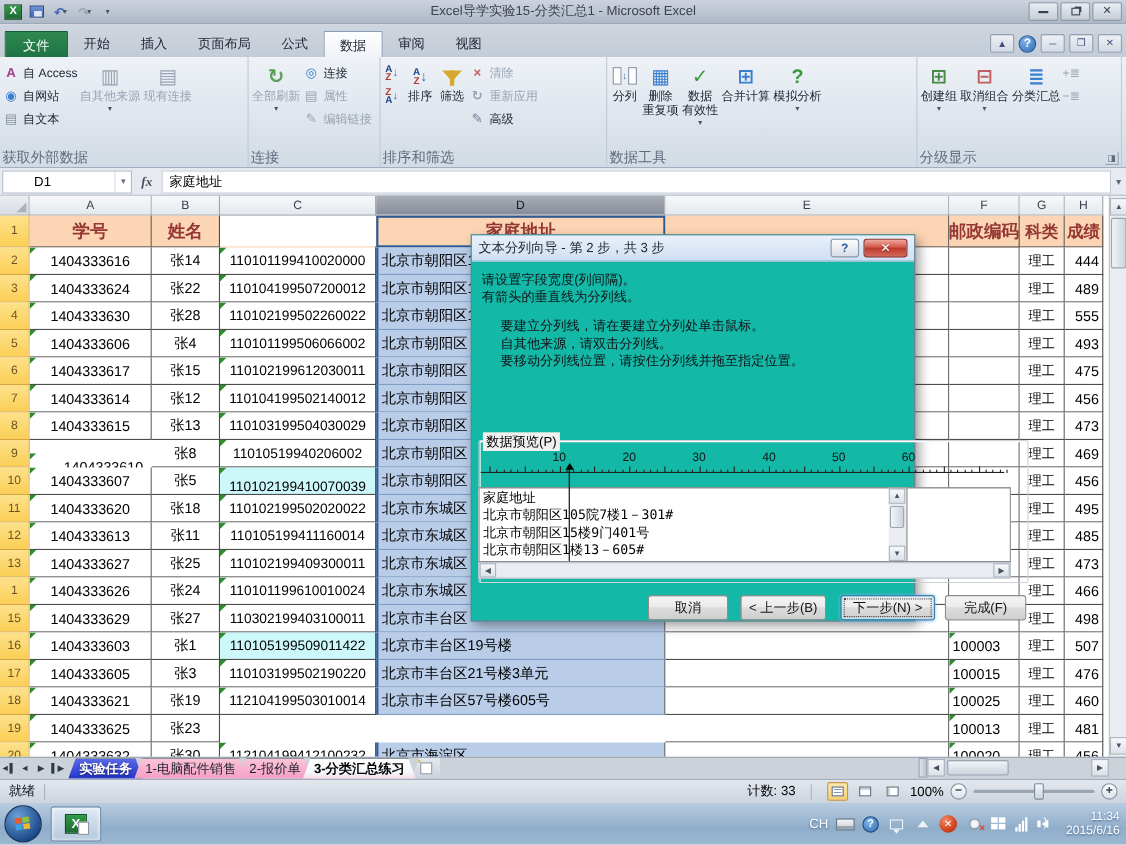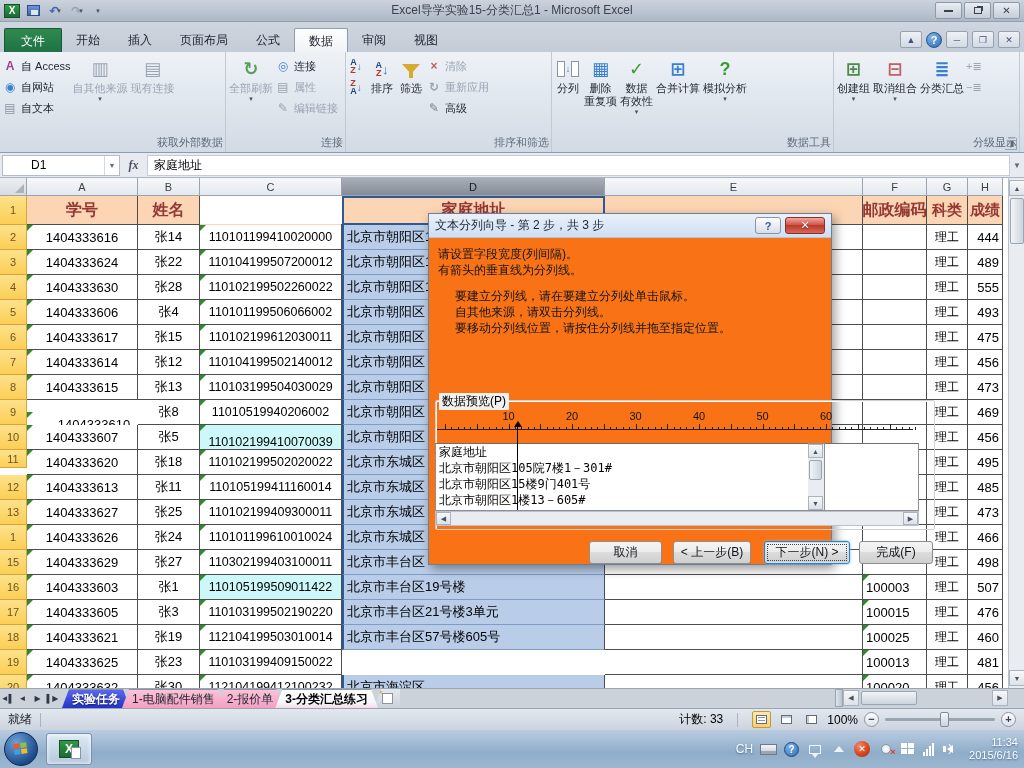--- a/index.html
+++ b/index.html
@@ -24,21 +24,21 @@
 .rtab{padding:5px 14px;font-size:12px;color:#1d2430;height:24px;line-height:14px}
 .rtab.file{background:linear-gradient(#2f8a4e,#1e7245);color:#fff;border:1px solid #155c36;border-bottom:none;border-radius:2px 2px 0 0;margin-left:4px;padding:5px 16px}
 .rtab.active{background:linear-gradient(#fdfeff,#f0f3f7);border:1px solid #8b9cb5;border-bottom:none;border-radius:2px 2px 0 0}
 #tabrow-right{margin-left:auto;display:flex;align-items:center;gap:4px;padding-right:4px;margin-bottom:4px}
 .minirb{width:22px;height:17px;background:linear-gradient(#eef1f6,#d3dae3);border:1px solid #96a1b1;border-radius:2px;display:flex;align-items:center;justify-content:center;font-size:9px;color:#44507e}
 .helpq{width:16px;height:16px;border-radius:50%;background:radial-gradient(circle at 35% 30%,#7fb4e8,#2f6cb3);color:#fff;font-weight:bold;font-size:11px;display:flex;align-items:center;justify-content:center;border:1px solid #24568f}
 
 #ribbon{position:absolute;left:0;top:52px;width:1024px;height:101px;background:linear-gradient(#eef2f7,#dde4ec 60%,#d2dae4);border-bottom:1px solid #8b9cb5;display:flex}
 .rgroup{height:100%;border-right:1px solid #c1c9d4;display:flex;flex-direction:column;padding:2px 2px 0 2px;position:relative}
 .ritems{flex:1;display:flex;align-items:flex-start;gap:1px}
-.rlabel{height:17px;text-align:right;font-size:11px;color:#5f6b7b;line-height:15px}
+.rlabel{height:17px;text-align:left;font-size:13px;color:#5f6b7b;line-height:15px}
 .bigbtn{display:flex;flex-direction:column;align-items:center;padding:2px 1px;border-radius:2px;text-align:center}
 .bigbtn .blabel{font-size:11px;line-height:13px;color:#1d2430;white-space:pre-line}
 .bigbtn.dis .blabel{color:#9aa4b2}
 .smallstack{display:flex;flex-direction:column;justify-content:flex-start;gap:3px;padding-top:3px}
 .smallbtn{display:flex;align-items:center;gap:3px;font-size:11px;color:#1d2430;height:18px}
 .smallbtn.dis{color:#9aa4b2}
 .ic{display:inline-flex;align-items:center;justify-content:center}
 .ic24{width:26px;height:26px;font-size:18px}
 .ic16{width:16px;height:16px;font-size:12px}
 .arrowdn{font-size:7px;color:#4a5260}
@@ -69,21 +69,21 @@
 .cell.rightal{justify-content:flex-end;padding-right:3px}
 .cell .errtri{position:absolute;left:0;top:0;width:0;height:0;border-top:6px solid #2e8b2e;border-right:6px solid transparent}
 .cell.ovf{overflow:visible;z-index:2}
 .cell.activeD{border:2px solid #2d5a96;background:#fcd5b4}
 
 #vscroll{position:absolute;right:0;top:178px;width:16px;height:510px;background:#e9edf2;border-left:1px solid #b9c2cd}
 .sbtn{position:absolute;left:0;width:16px;height:16px;background:linear-gradient(#f6f8fa,#dde2e9);border:1px solid #aab4c0;display:flex;align-items:center;justify-content:center;font-size:7px;color:#4a5260}
 .sthumb{position:absolute;left:1px;width:14px;background:linear-gradient(90deg,#f2f5f8,#ccd4dd);border:1px solid #9aa5b2;border-radius:2px}
 .grip{height:8px;width:8px;margin:auto;background:repeating-linear-gradient(#9aa5b2 0 1px,transparent 1px 3px)}
 
-#dlg{position:absolute;left:428px;top:213px;width:404px;height:352px;background:#f97316;border:1px solid #6f7f93;box-shadow:3px 4px 10px rgba(0,0,0,.4);z-index:50}
+#dlg{position:absolute;left:428px;top:213px;width:404px;height:352px;background:#14b8a6;border:1px solid #6f7f93;box-shadow:3px 4px 10px rgba(0,0,0,.4);z-index:50}
 #dlg-title{height:24px;background:linear-gradient(#e9f1fb,#cfdff2);border-bottom:1px solid #b6c6da;display:flex;align-items:center;padding:0 6px;font-size:12px;color:#1d2430}
 #dlg-ctrl{margin-left:auto;display:flex;gap:4px}
 .dhelp{width:26px;height:17px;background:linear-gradient(#fdfdfe,#d8dee7);border:1px solid #8795a8;border-radius:3px;color:#2f5e9e;font-weight:bold;font-size:11px;display:flex;align-items:center;justify-content:center}
 .dclose{width:40px;height:17px;background:linear-gradient(#f0a8a0,#d1574a 45%,#bc3a2c 50%,#d3685c);border:1px solid #8e2f24;border-radius:3px;color:#fff;font-weight:bold;font-size:11px;display:flex;align-items:center;justify-content:center;text-shadow:0 1px 1px #7a2218}
 .dtext{position:absolute;left:9px;font-size:12px;color:#101418;line-height:16px}
 .dtext.ind{left:26px}
 #grpbox{position:absolute;left:6px;top:186px;width:500px;height:130px;border:1px solid #cdd2d8;border-radius:2px;box-shadow:inset 1px 1px 0 #fafafa}
 #grplabel{position:absolute;left:10px;top:179px;background:#f0f0f0;padding:0 3px;font-size:12px}
 #ruler{position:absolute;left:8px;top:196px;width:486px;height:26px}
 .rnum{position:absolute;top:0;font-size:11px;transform:translateX(-50%);color:#101418}
@@ -659,21 +659,21 @@
     </div>
     <div class="cell leftal" style="left: 863px; width: 64px; top: 247px; height: 25px;">
       <span></span>
     </div>
     <div class="cell" style="left: 927px; width: 41px; top: 247px; height: 25px; font-size: 12px;">
       <span>理工</span>
     </div>
     <div class="cell rightal" style="left: 968px; width: 35px; top: 247px; height: 25px;">
       <span>456</span>
     </div>
-    <div class="rhcell" style="top: 272px; height: 18px;">11</div>
+    <div class="rhcell" style="top: 272px; height: 25px;">11</div>
     <div class="cell" style="left: 27px; width: 111px; top: 272px; height: 25px;">
       <span class="errtri"></span>
       <span>1404333620</span>
     </div>
     <div class="cell" style="left: 138px; width: 62px; top: 272px; height: 25px;">
       <span>张18</span>
     </div>
     <div class="cell" style="left: 200px; width: 142px; top: 272px; height: 25px; font-size: 12.5px;">
       <span class="errtri"></span>
       <span>110102199502020022</span>
@@ -885,24 +885,20 @@
     <div class="cell rightal" style="left: 968px; width: 35px; top: 447px; height: 25px;">
       <span>460</span>
     </div>
     <div class="rhcell" style="top: 472px; height: 25px;">19</div>
     <div class="cell" style="left: 27px; width: 111px; top: 472px; height: 25px;">
       <span class="errtri"></span>
       <span>1404333625</span>
     </div>
     <div class="cell" style="left: 138px; width: 62px; top: 472px; height: 25px;">
       <span>张23</span>
-    </div>
-    <div class="cell" style="left: 200px; width: 142px; top: 472px; height: 25px; font-size: 12.5px;">
-      <span class="errtri"></span>
-      <span>110103199409150022</span>
     </div>
     <div class="cell" style="left: 605px; width: 258px; top: 472px; height: 25px;">
       <span></span>
     </div>
     <div class="cell leftal" style="left: 863px; width: 64px; top: 472px; height: 25px;">
       <span class="errtri"></span>
       <span>100013</span>
     </div>
     <div class="cell" style="left: 927px; width: 41px; top: 472px; height: 25px; font-size: 12px;">
       <span>理工</span>

